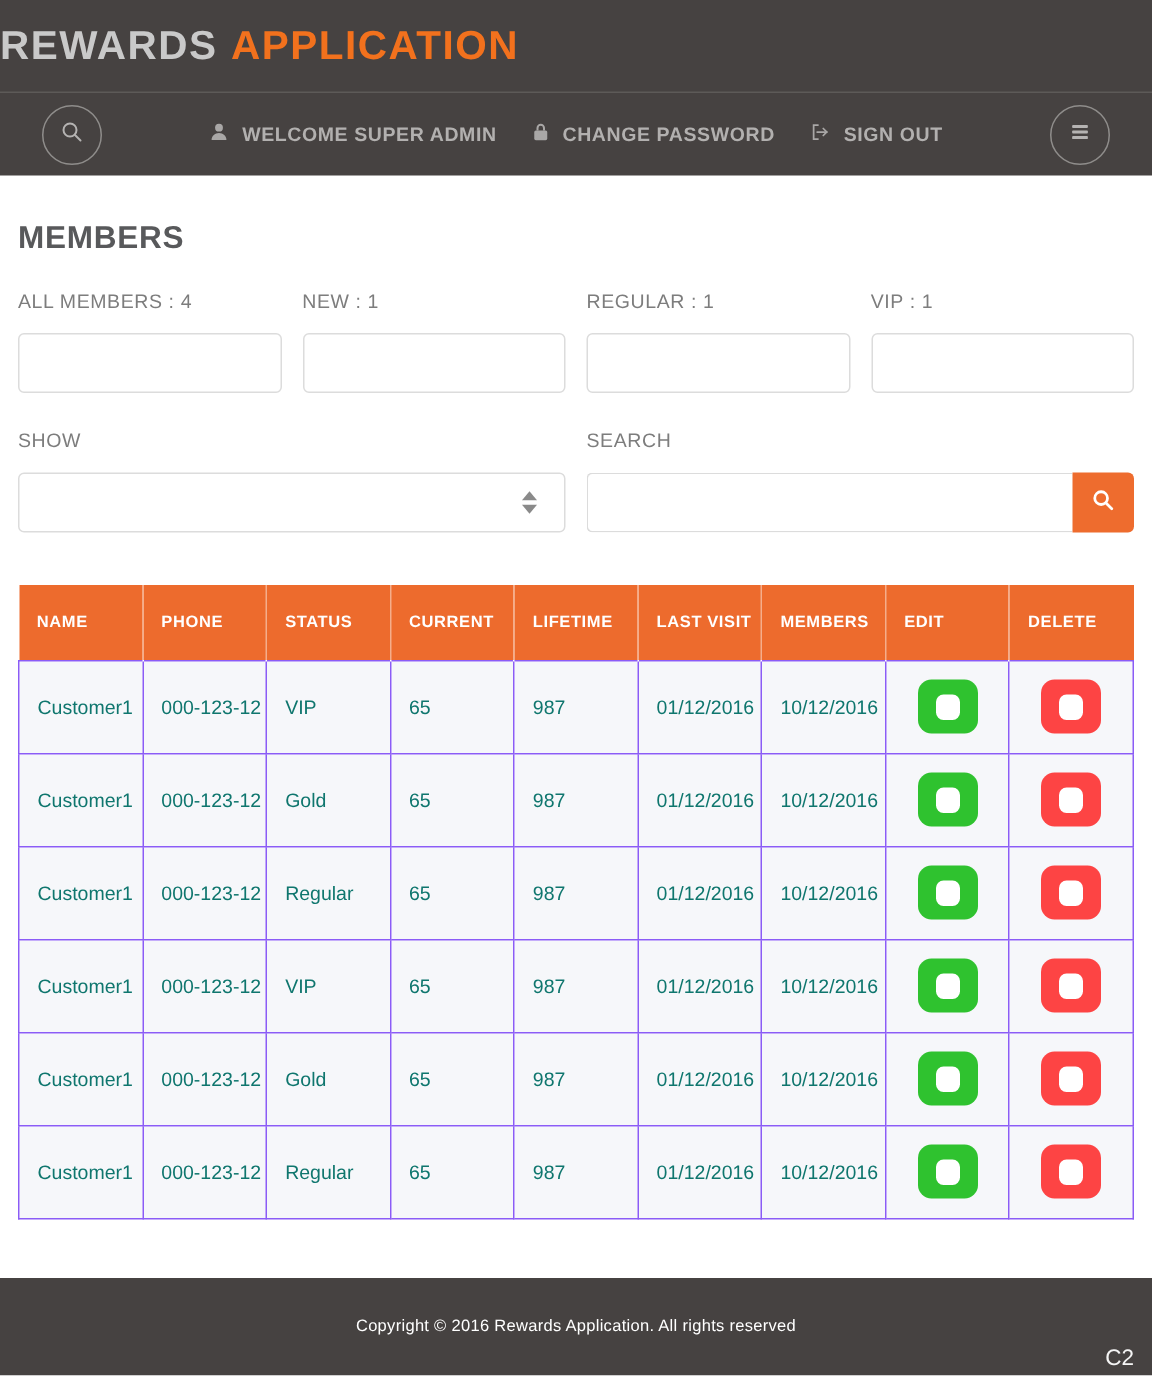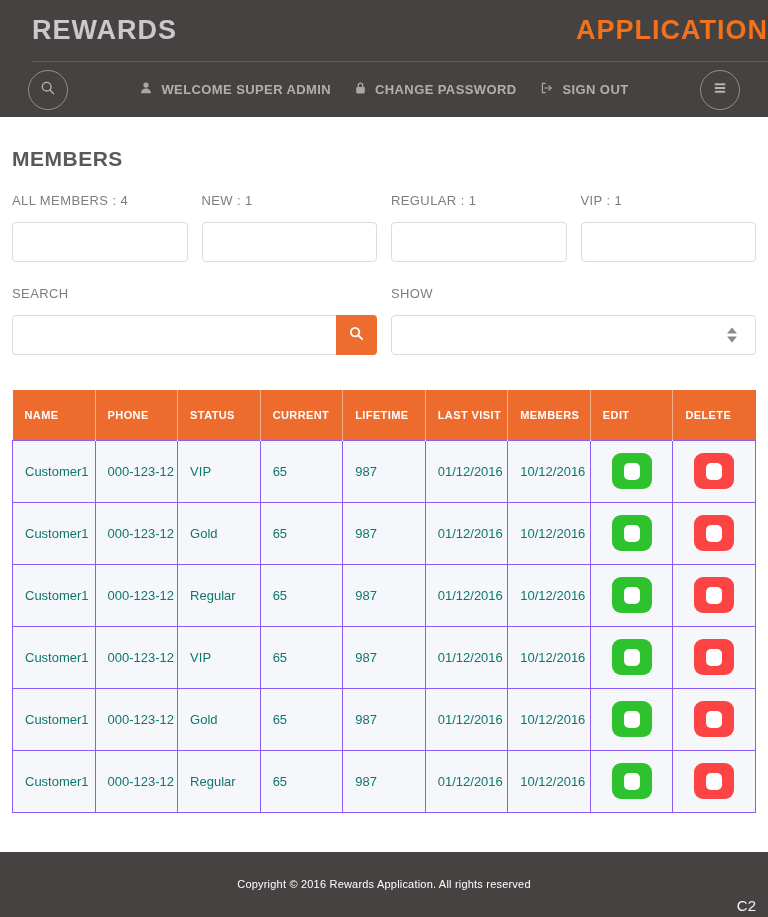--- a/index.html
+++ b/index.html
@@ -8,25 +8,24 @@
     font-family: "Liberation Sans", sans-serif;
     background: #ffffff;
     position: relative;
     overflow: hidden;
   }
 
   
   .top-header { background: #464241; }
   .brand {
     height: 62px;
-    display: flex; align-items: center; justify-content: space-between;
+    display: flex; align-items: center; justify-content: flex-start;
     font-size: 27px; font-weight: bold; letter-spacing: 1px;
     color: #c9c9c9;
     border-bottom: 1px solid #5d5a58;
-    margin-left: 32px;
   }
   .brand .accent { color: #f2711d; margin-left: 9px; }
 
   .navbar {
     height: 55px;
     display: flex; align-items: center;
     padding: 0 28px;
     gap: 30px;
   }
   .circle-btn {
@@ -221,41 +220,41 @@
       <input class="stat-box" value="" style="">
     </div>
     <div class="stat">
       <div class="field-label">VIP : 1</div>
       <input class="stat-box" value="" style="">
     </div>
   </div>
 
   <div class="controls-row">
     <div class="control">
+      <div class="field-label">SHOW</div>
+      <div class="select-box">
+        <span></span>
+        <span class="select-arrows">
+            <i class="up"></i>
+            <i class="down"></i>
+          </span>
+      </div>
+    </div>
+    <div class="control">
       <div class="field-label">SEARCH</div>
       <div class="search-group">
         <input class="text-input" placeholder="" style="">
         <button class="search-btn">
           <span>
             <svg width="17" height="17" viewBox="0 0 24 24" class="icon-stroke" style="color:#ffffff; stroke-width:2.6">
                 <circle cx="10" cy="10" r="6"></circle>
                 <line x1="14.8" y1="14.8" x2="20" y2="20"></line>
               </svg>
           </span>
         </button>
-      </div>
-    </div>
-    <div class="control">
-      <div class="field-label">SHOW</div>
-      <div class="select-box">
-        <span></span>
-        <span class="select-arrows">
-            <i class="up"></i>
-            <i class="down"></i>
-          </span>
       </div>
     </div>
   </div>
 
   <table>
     <thead>
       <tr>
         <th>NAME</th>
         <th>PHONE</th>
         <th>STATUS</th>

